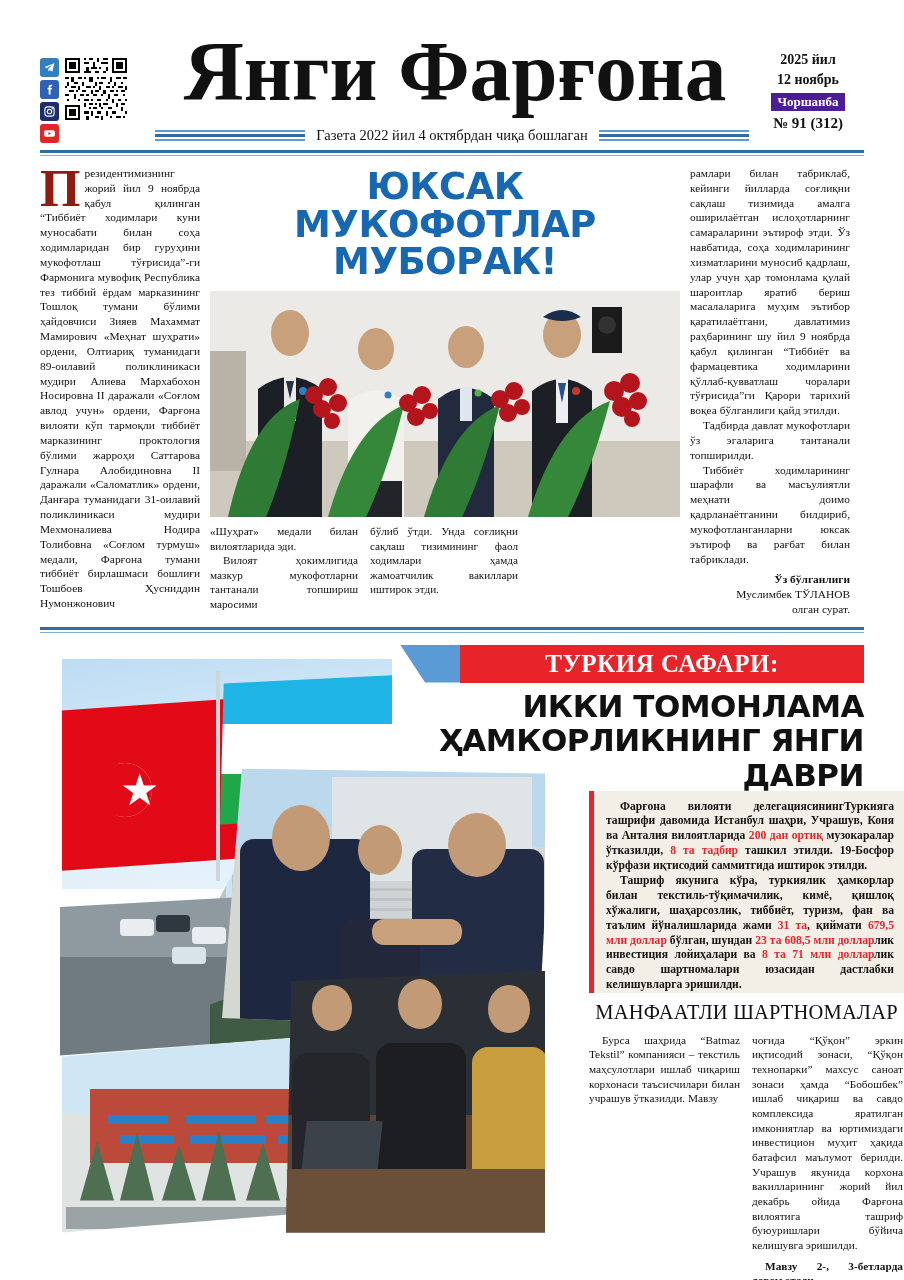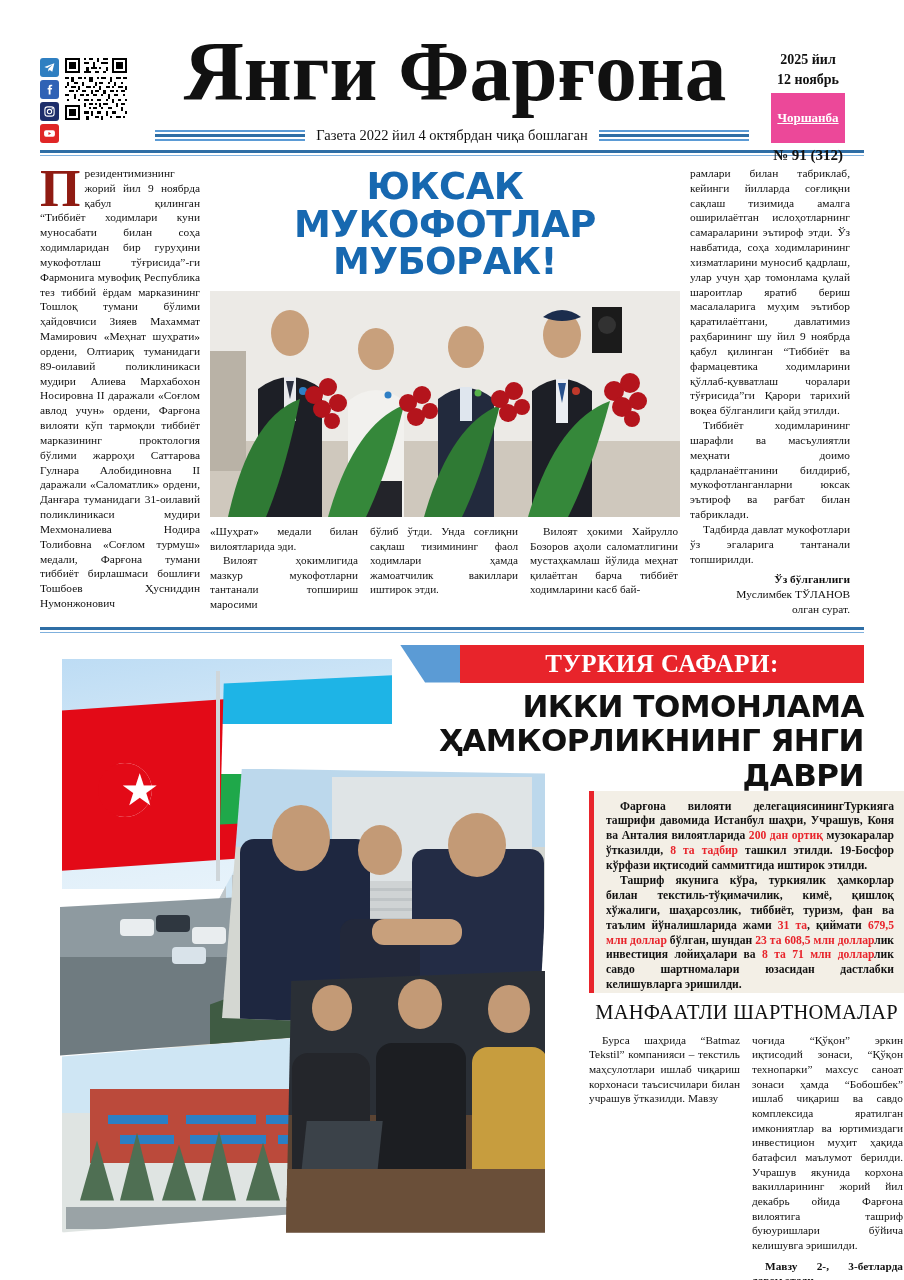--- a/index.html
+++ b/index.html
@@ -32,21 +32,21 @@
     font-weight: 700;
     font-size: 84px;
     letter-spacing: 0px;
     line-height: 0.95;
     white-space: nowrap;
     display:inline-block;
     transform: scaleX(0.99);
   }
 
   .issue { width: 112px; text-align:center; font-size: 14px; font-weight:700; line-height:1.45; padding-top: 4px;}
-  .issue .daybadge { background:#ec4899; color:#fff; font-weight:700; font-size:13px; padding:16px 6px; display:inline-block; margin: 2px 0; letter-spacing:0px;text-decoration:underline;}
+  .issue .daybadge { background:#4c1d95; color:#fff; font-weight:700; font-size:13px; padding:0 6px; display:inline-block; margin: 2px 0; letter-spacing:0px;}
   .issue .num { font-size: 15px; }
 
   
   .subrule { position:relative; height: 26px; display:flex; align-items:center; justify-content:center; gap:11px; }
   .subrule .bars { flex: 0 0 150px; }
   .bars .b { height:2px; background:#5b9bd5; margin:2px 0; }
   .bars .b.thick { height:3px; background:#2f6ea5; }
   .tagline { font-size: 14.5px; white-space:nowrap; }
 
   .hr-blue { height:3px; background:#2f6ea5; margin-top:2px; }
@@ -436,30 +436,27 @@
       </div>
 
       <div class="cap-row">
         <div class="cc">
           <p class="noind">«Шуҳрат» медали билан вилоятларида эди.</p>
           <p>Вилоят ҳокимлигида мазкур мукофотларни тантанали топшириш маросими</p>
         </div>
         <div class="cc">
           <p class="noind">бўлиб ўтди. Унда соғлиқни сақлаш тизимининг фаол ходимлари ҳамда жамоатчилик вакиллари иштирок этди.</p>
         </div>
-        <div class="cc">
-          <p>Вилоят ҳокими Хайрулло Бозоров аҳоли саломатлигини мустаҳкамлаш йўлида меҳнат қилаётган барча тиббиёт ходимларини касб бай-</p>
-        </div>
       </div>
     </div>
 
     <div class="col c-right">
       <p class="noind">рамлари билан табриклаб, кейинги йилларда соғлиқни сақлаш тизимида амалга оширилаётган ислоҳотларнинг самараларини эътироф этди. Ўз навбатида, соҳа ходимларининг хизматларини муносиб қадрлаш, улар учун ҳар томонлама қулай шароитлар яратиб бериш масалаларига муҳим эътибор қаратилаётгани, давлатимиз раҳбарининг шу йил 9 ноябрда қабул қилинган “Тиббиёт ва фармацевтика ходимларини қўллаб-қувватлаш чоралари тўғрисида”ги Қарори тарихий воқеа бўлганлиги қайд этилди.</p>
+      <p>Тадбирда давлат мукофотлари ўз эгаларига тантанали топширилди.</p>
       <p>Тиббиёт ходимларининг шарафли ва масъулиятли меҳнати доимо қадрланаётганини билдириб, мукофотланганларни юксак эътироф ва рағбат билан табриклади.</p>
-      <p>Тадбирда давлат мукофотлари ўз эгаларига тантанали топширилди.</p>
       <div class="byline">
         <b>Ўз бўлганлиги</b>
         <div>Муслимбек ТЎЛАНОВ</div>
         <div>олган сурат.</div>
       </div>
     </div>
   </div>
 
   <div class="divider">
     <div class="d1"></div>

